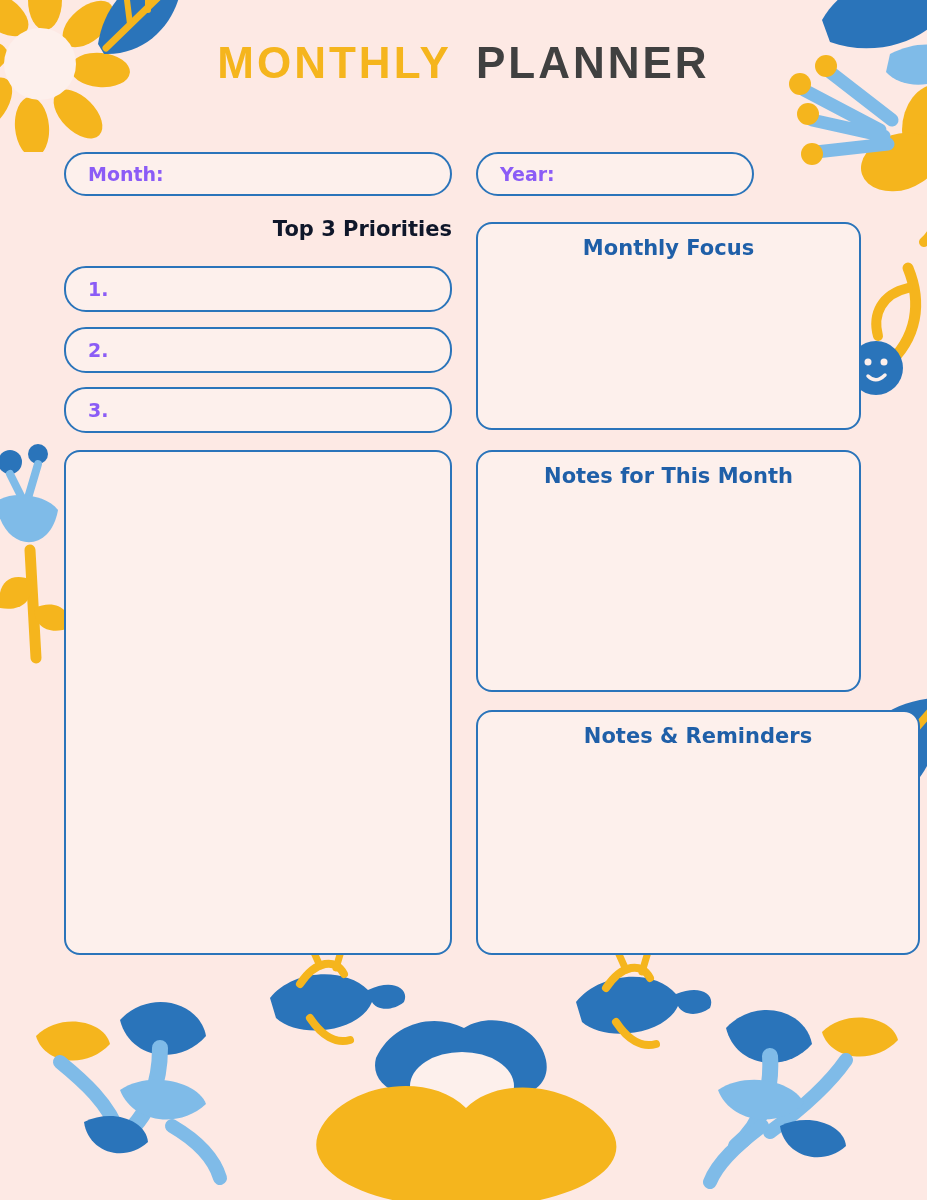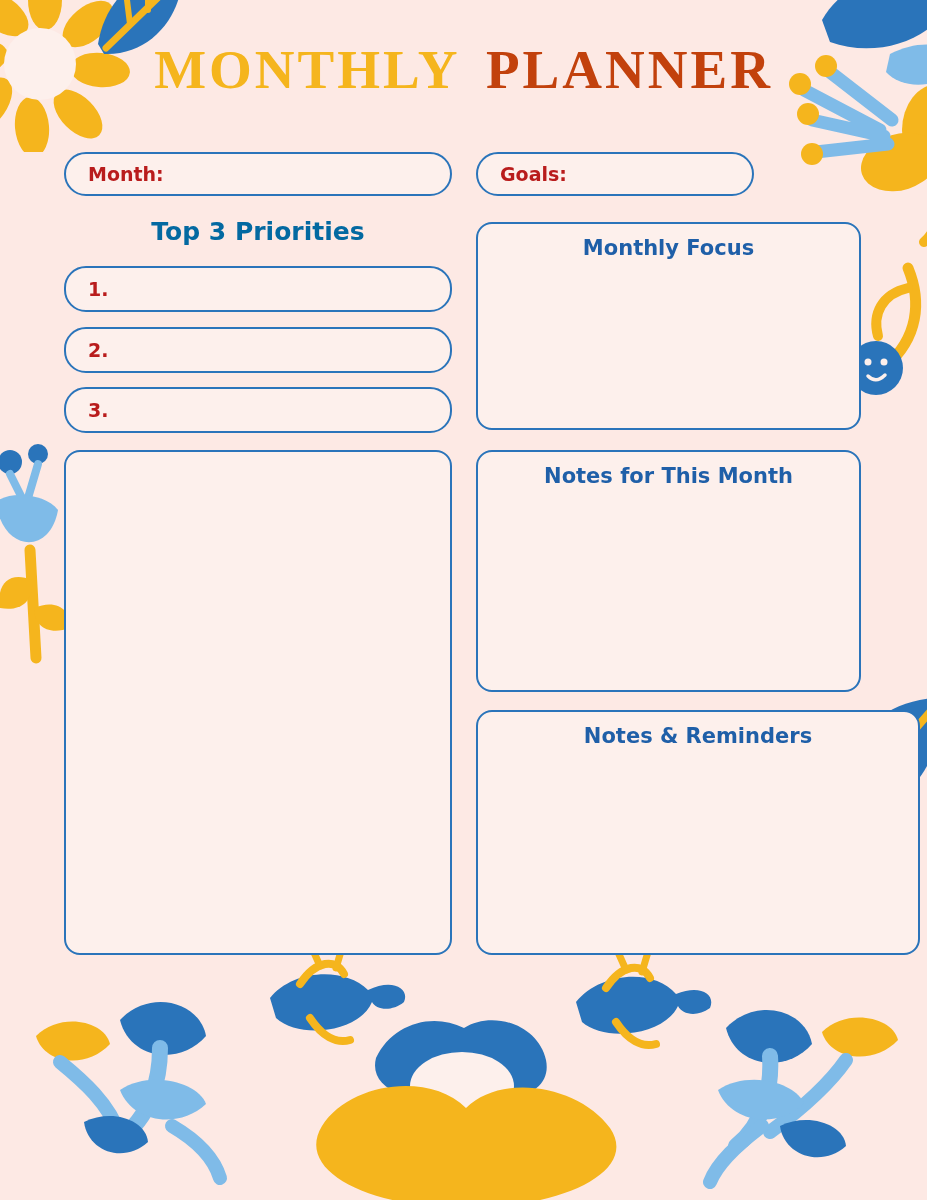--- a/index.html
+++ b/index.html
@@ -31,58 +31,58 @@
   
   .title-row {
     position: absolute;
     top: 38px;
     left: 0;
     width: 927px;
     text-align: center;
     z-index: 5;
   }
   .title-row span {
-    font-family: Liberation Serif, serif;
-    font-weight: bold;
-    font-size: 55px;
+    font-family: Liberation Sans, sans-serif;
+    font-weight: bold;
+    font-size: 44px;
     letter-spacing: 3px;
   }
   .title-monthly { color: #f5b51d; }
-  .title-planner { color: #c2410c; }
+  .title-planner { color: #404040; }
 
   
   .field {
     position: absolute;
     border: 2px solid #2a74ba;
     border-radius: 22px;
     background: #fdf0ec;
     box-sizing: border-box;
     z-index: 4;
   }
   .field-label {
     position: absolute;
     top: 50%;
     transform: translateY(-50%);
     left: 22px;
-    color: #b91c1c;
+    color: #8b5cf6;
     font-family: "DejaVu Sans", sans-serif;
     font-weight: bold;
     font-size: 19px;
   }
 
   .month-field { left: 64px;  top: 152px; width: 388px; height: 44px; }
   .year-field  { left: 476px; top: 152px; width: 278px; height: 44px; }
 
   .section-heading {
     position: absolute;
-    color: #0369a1;
-    font-family: "DejaVu Sans", sans-serif;
-    font-weight: bold;
-    font-size: 25px;
-    text-align: center;
+    color: #0f172a;
+    font-family: "DejaVu Sans", sans-serif;
+    font-weight: bold;
+    font-size: 21px;
+    text-align: right;
     z-index: 6;
   }
   .top3-heading { left: 64px; top: 217px; width: 388px; }
 
   .prio { left: 64px; width: 388px; height: 46px; }
   .prio1 { top: 266px; }
   .prio2 { top: 327px; }
   .prio3 { top: 387px; }
 
   .panel {
@@ -236,21 +236,21 @@
   <div class="title-row">
     <span class="title-monthly">MONTHLY</span>
     <span>&nbsp;</span>
     <span class="title-planner">PLANNER</span>
   </div>
 
   <div class="field month-field">
     <span class="field-label">Month:</span>
   </div>
   <div class="field year-field">
-    <span class="field-label">Goals:</span>
+    <span class="field-label">Year:</span>
   </div>
 
   <div class="section-heading top3-heading">Top 3 Priorities</div>
 
   <div class="field prio prio1">
     <span class="field-label">1.</span>
   </div>
   <div class="field prio prio2">
     <span class="field-label">2.</span>
   </div>

